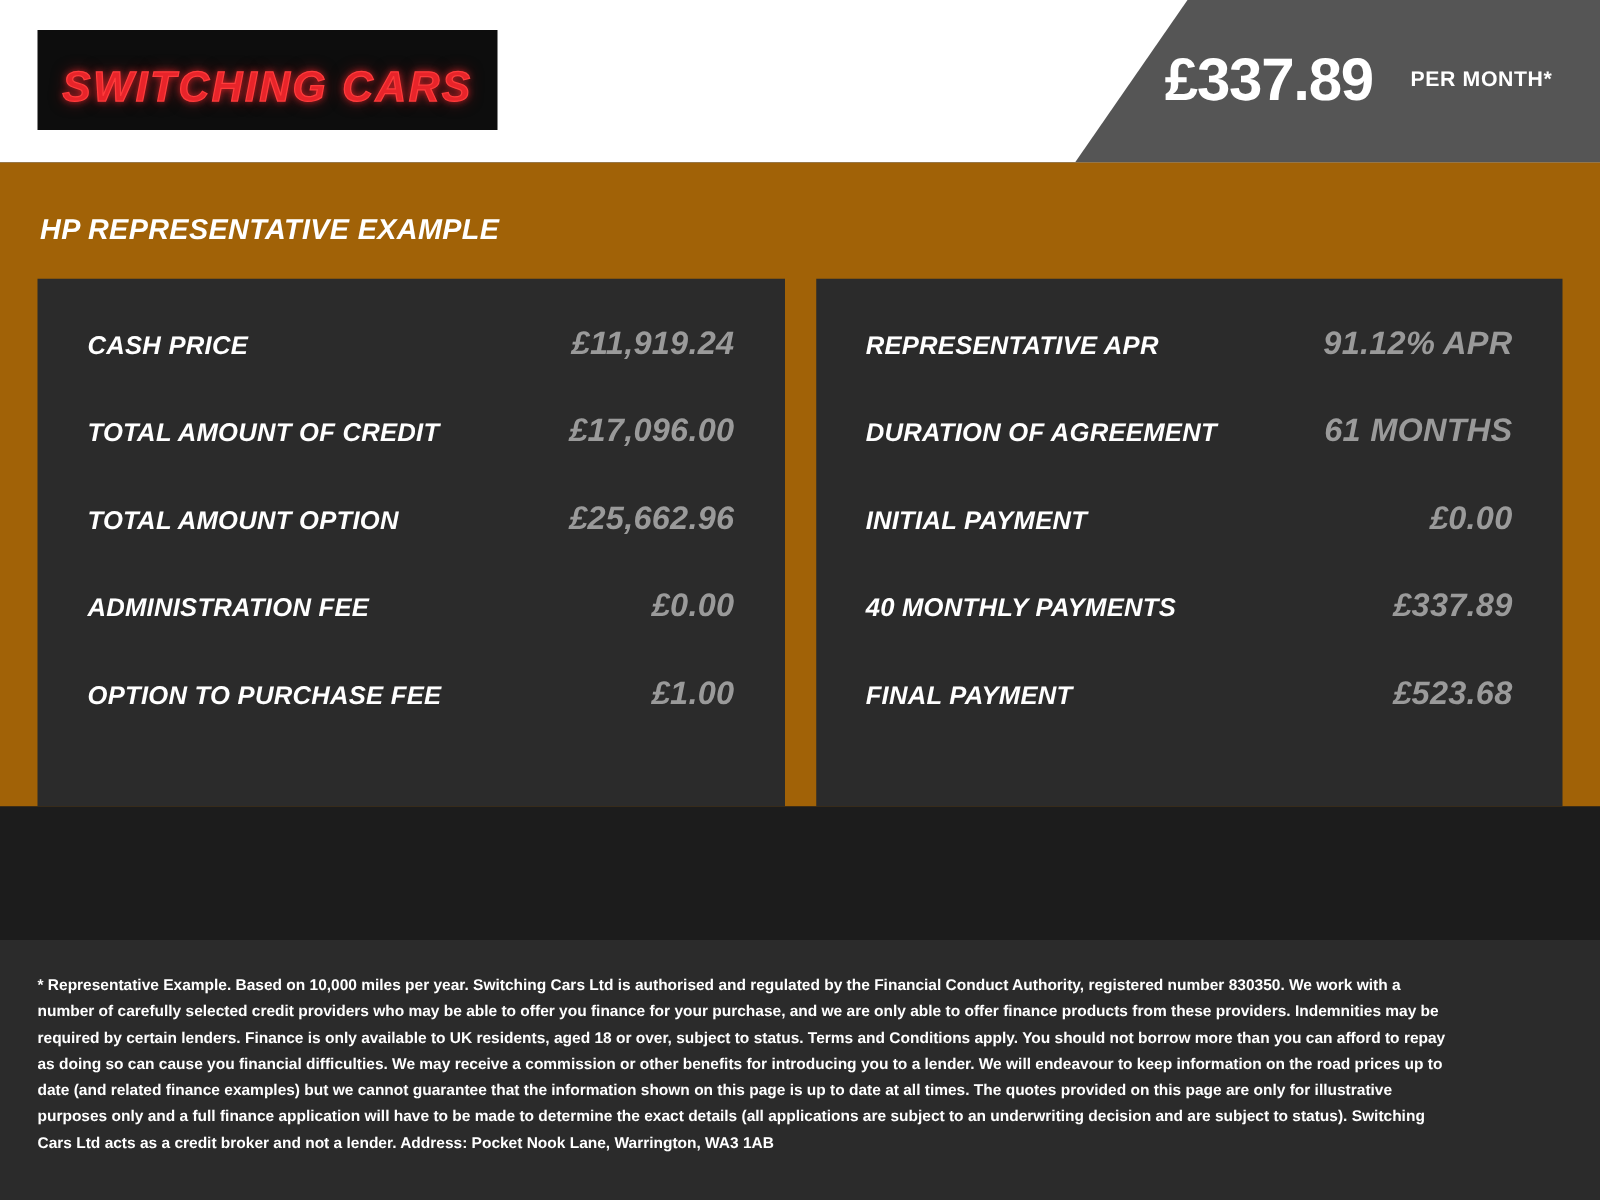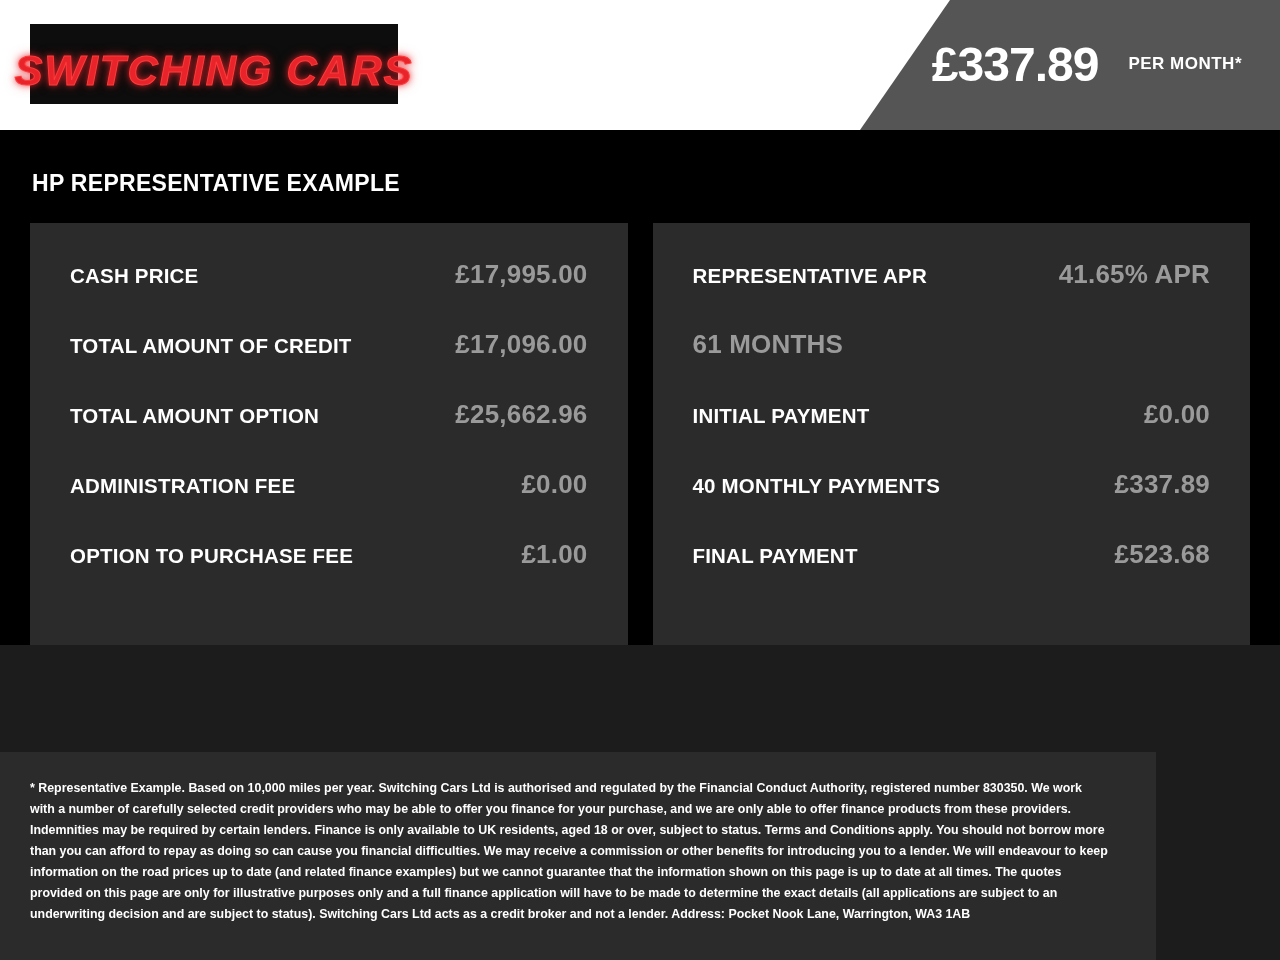--- a/index.html
+++ b/index.html
@@ -33,21 +33,21 @@
     height: 80px;
     background: #0d0d0d;
     display: flex;
     align-items: center;
     justify-content: center;
   }
   .logo-text {
     font-family: "Liberation Sans", sans-serif;
     font-weight: bold;
     font-style: italic;
-    font-size: 42px;
+    font-size: 34px;
     letter-spacing: 2px;
     color: #e8242a;
     text-transform: uppercase;
     -webkit-text-stroke: 1px #ff3b3b;
     text-shadow: 0 0 6px rgba(232,36,42,0.9), 0 0 12px rgba(232,36,42,0.5);
     white-space: nowrap;
     margin-top: 13px;
   }
   .price-panel {
     position: absolute;
@@ -75,22 +75,23 @@
     color: #ffffff;
     letter-spacing: 0.5px;
     margin-left: 30px;
     padding-bottom: 2px;
   }
 
   
   .body-area {
     position: relative;
     width: 1280px;
-    background: #000000;
+    background: #a16207;
     padding: 0 30px;
+    font-style: italic;
   }
   .section-title {
     font-size: 23px;
     font-weight: bold;
     color: #ffffff;
     letter-spacing: 0.3px;
     padding: 40px 0 26px 2px;
   }
   .columns {
     display: flex;
@@ -120,21 +121,21 @@
     color: #9a9a9a;
     letter-spacing: 0.2px;
     white-space: nowrap;
   }
 
   
   .footer {
     position: absolute;
     left: 0;
     top: 752px;
-    width: 1156px;
+    width: 1280px;
     height: 208px;
     background: #2b2b2b;
     padding: 26px 47px 0 30px;
   }
   .footer p {
     font-size: 12.4px;
     line-height: 21px;
     color: #ffffff;
     font-weight: bold;
     max-width: 1130px;
@@ -157,21 +158,21 @@
   </div>
 
   <div class="body-area">
     <div class="section-title">HP REPRESENTATIVE EXAMPLE</div>
 
     <div class="columns">
 
       <div class="card">
         <div class="row">
           <span class="row-label">CASH PRICE</span>
-          <span class="row-value">£17,995.00</span>
+          <span class="row-value">£11,919.24</span>
         </div>
         <div class="row">
           <span class="row-label">TOTAL AMOUNT OF CREDIT</span>
           <span class="row-value">£17,096.00</span>
         </div>
         <div class="row">
           <span class="row-label">TOTAL AMOUNT OPTION</span>
           <span class="row-value">£25,662.96</span>
         </div>
         <div class="row">
@@ -180,23 +181,24 @@
         </div>
         <div class="row">
           <span class="row-label">OPTION TO PURCHASE FEE</span>
           <span class="row-value">£1.00</span>
         </div>
       </div>
 
       <div class="card">
         <div class="row">
           <span class="row-label">REPRESENTATIVE APR</span>
-          <span class="row-value">41.65% APR</span>
-        </div>
-        <div class="row">
+          <span class="row-value">91.12% APR</span>
+        </div>
+        <div class="row">
+          <span class="row-label">DURATION OF AGREEMENT</span>
           <span class="row-value">61 MONTHS</span>
         </div>
         <div class="row">
           <span class="row-label">INITIAL PAYMENT</span>
           <span class="row-value">£0.00</span>
         </div>
         <div class="row">
           <span class="row-label">40 MONTHLY PAYMENTS</span>
           <span class="row-value">£337.89</span>
         </div>

